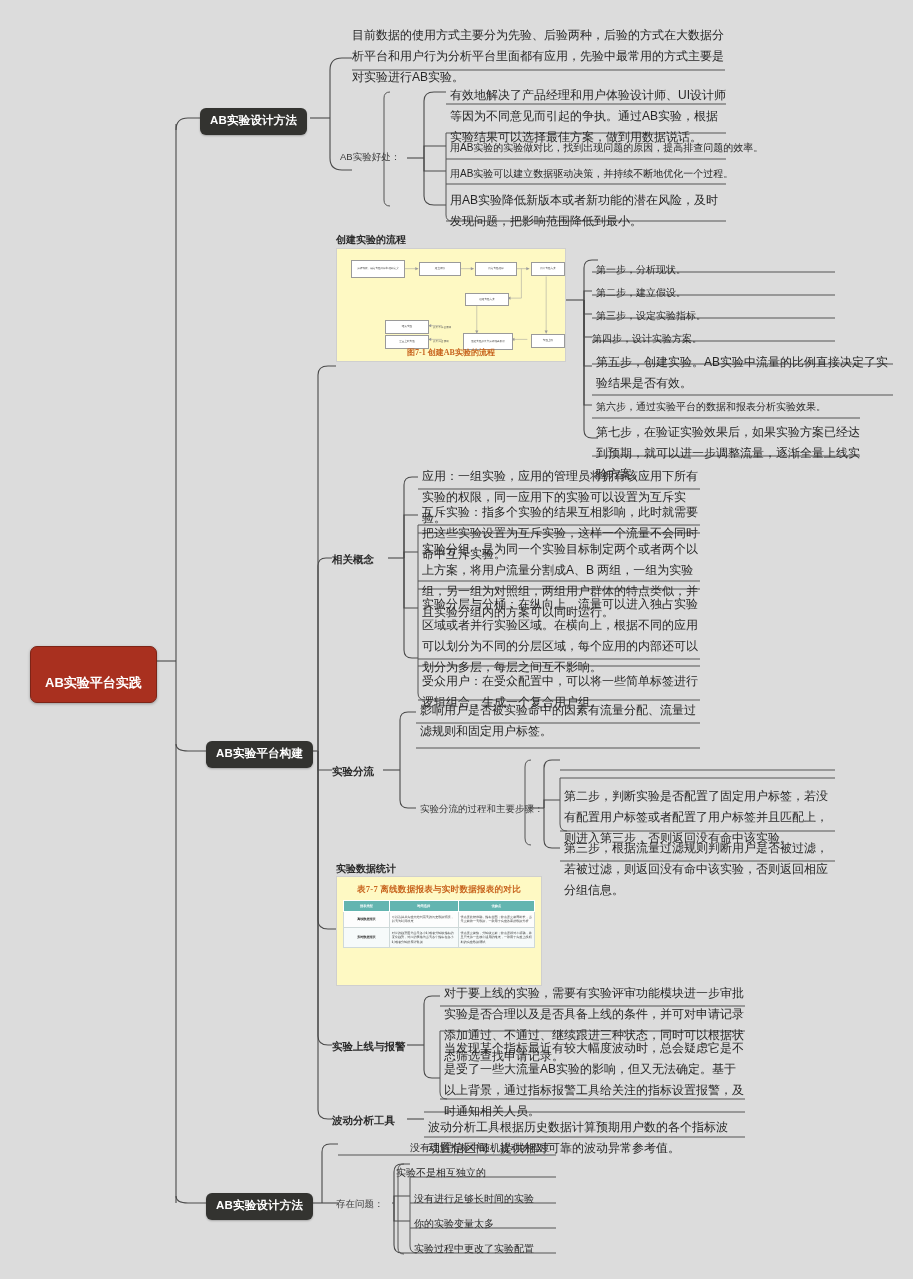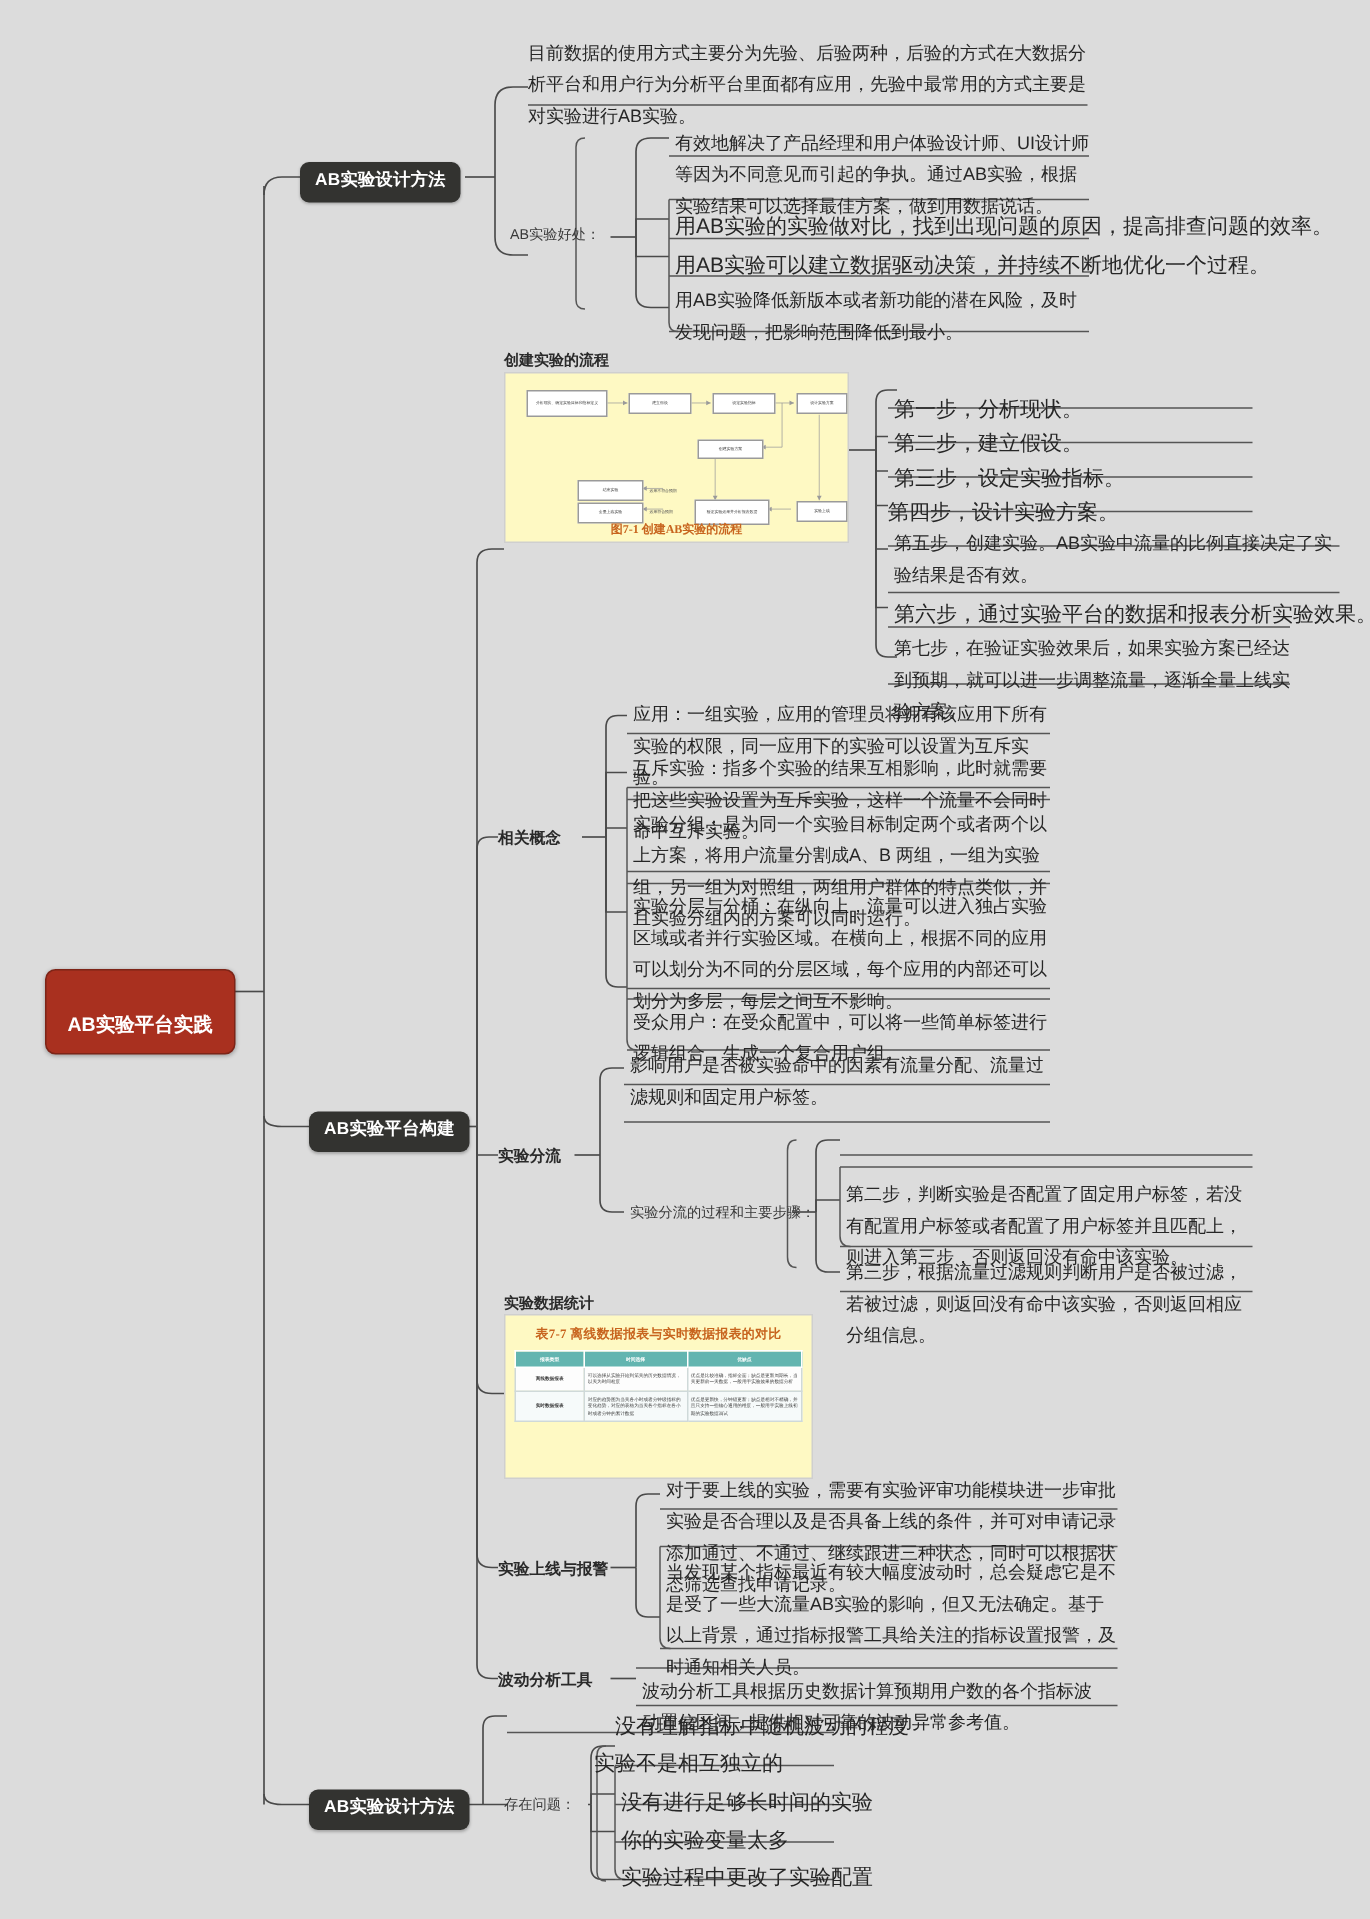--- a/index.html
+++ b/index.html
@@ -63,21 +63,21 @@
   
   .para {
     position: absolute;
     font-size: 12px;
     color: #262626;
     line-height: 1.75;
     text-align: left;
   }
   .leaf {
     position: absolute;
-    font-size: 14px;
+    font-size: 10px;
     color: #262626;
     line-height: 1.7;
     white-space: nowrap;
   }
 
   
   .card-title {
     position: absolute;
     font-size: 10px;
     font-weight: bold;

